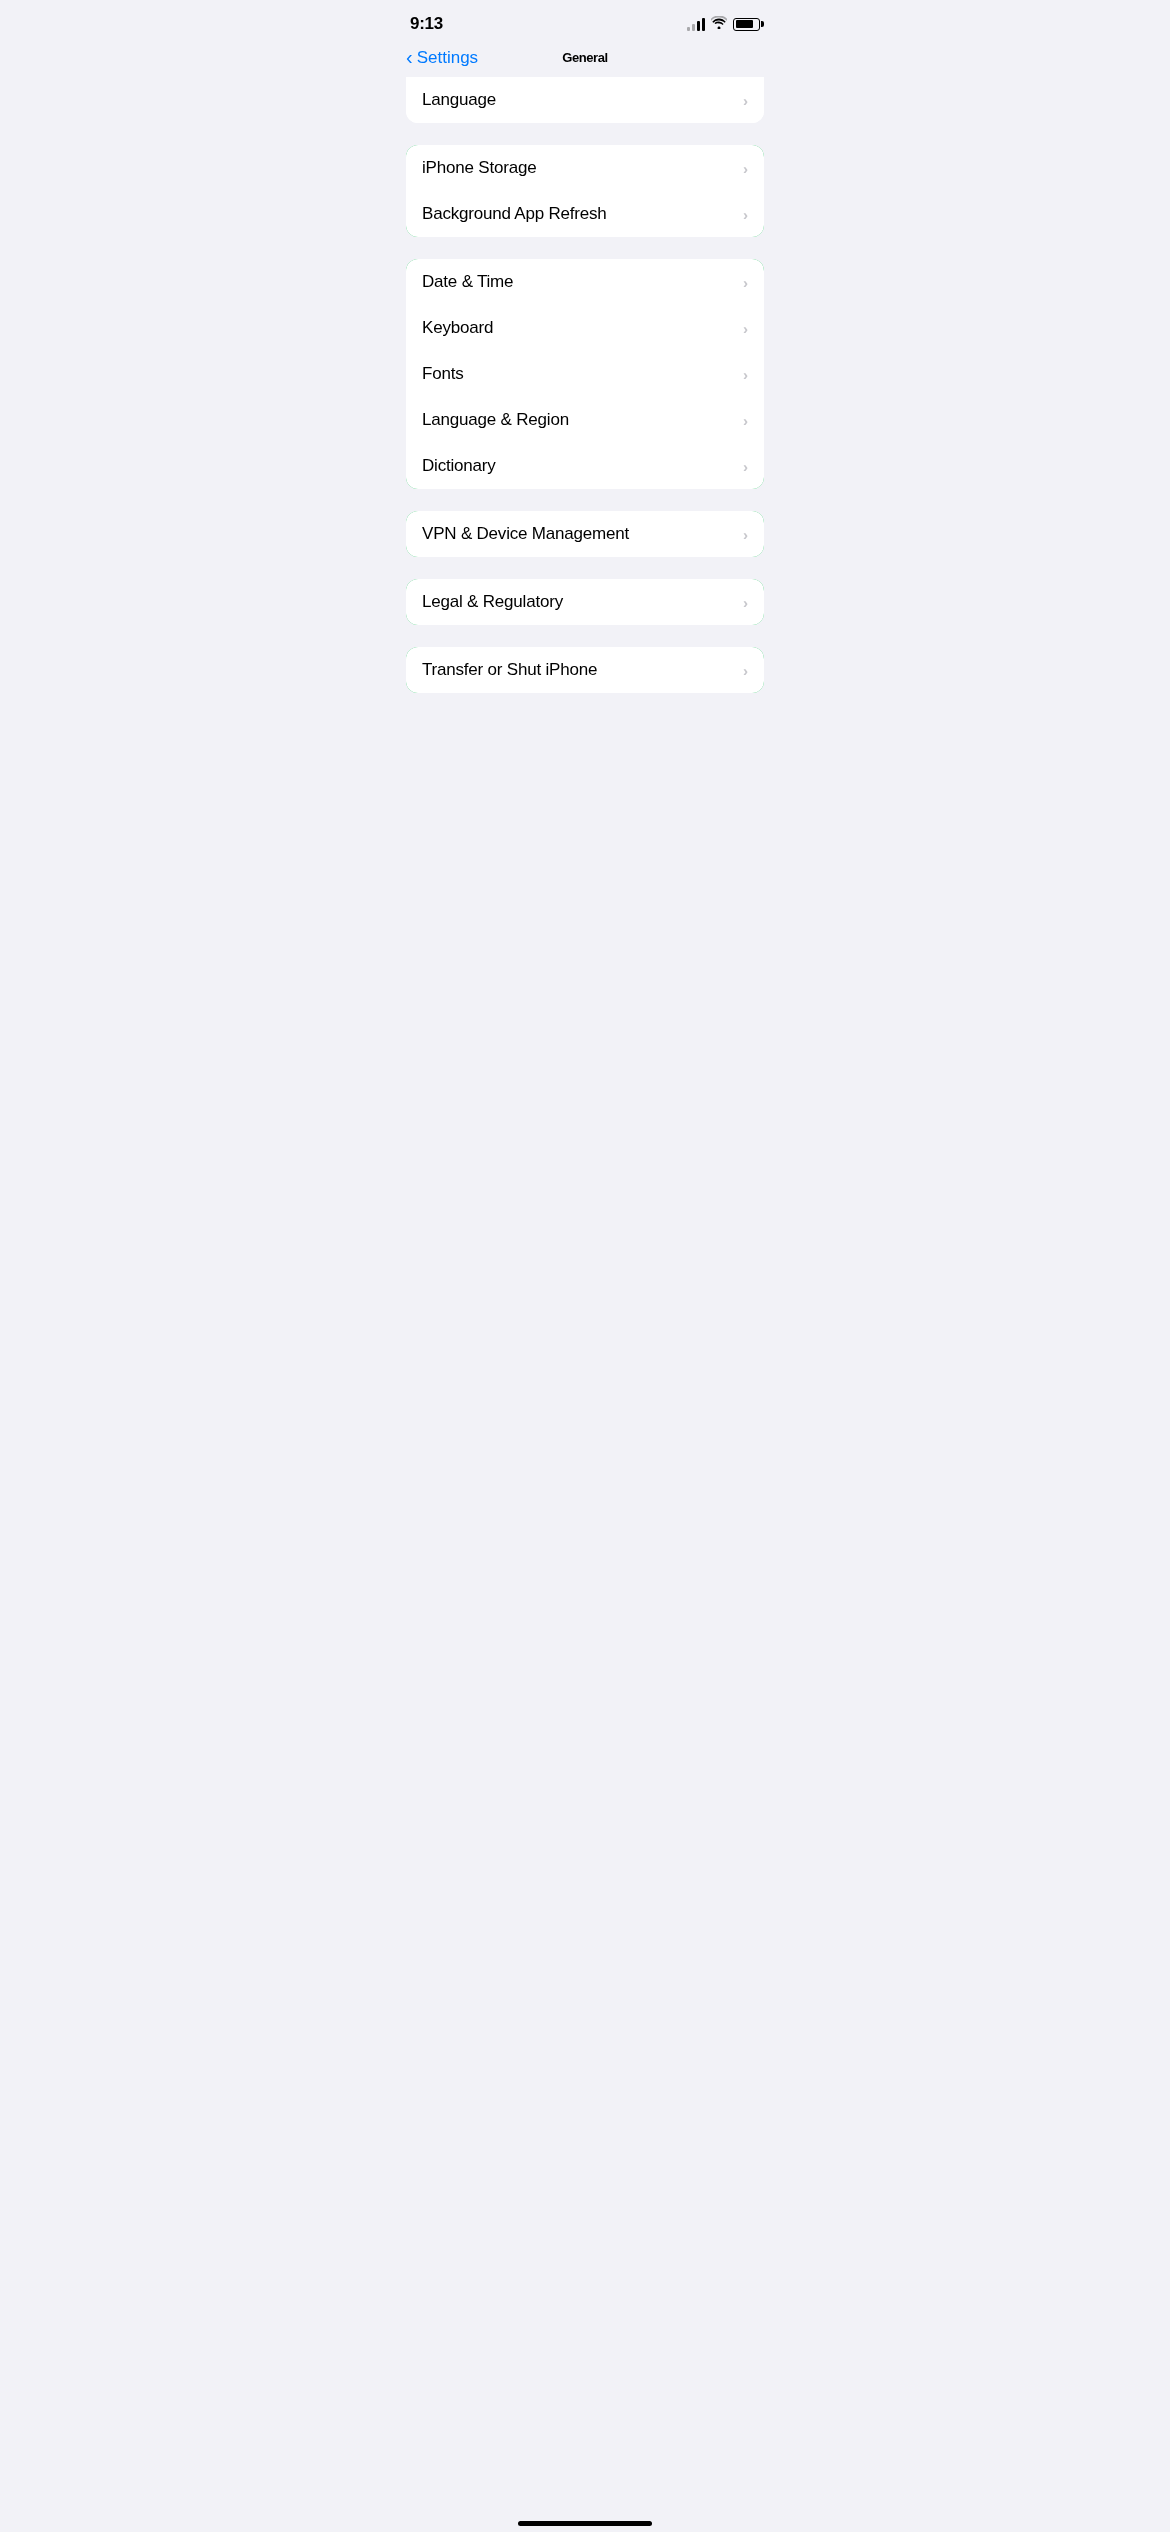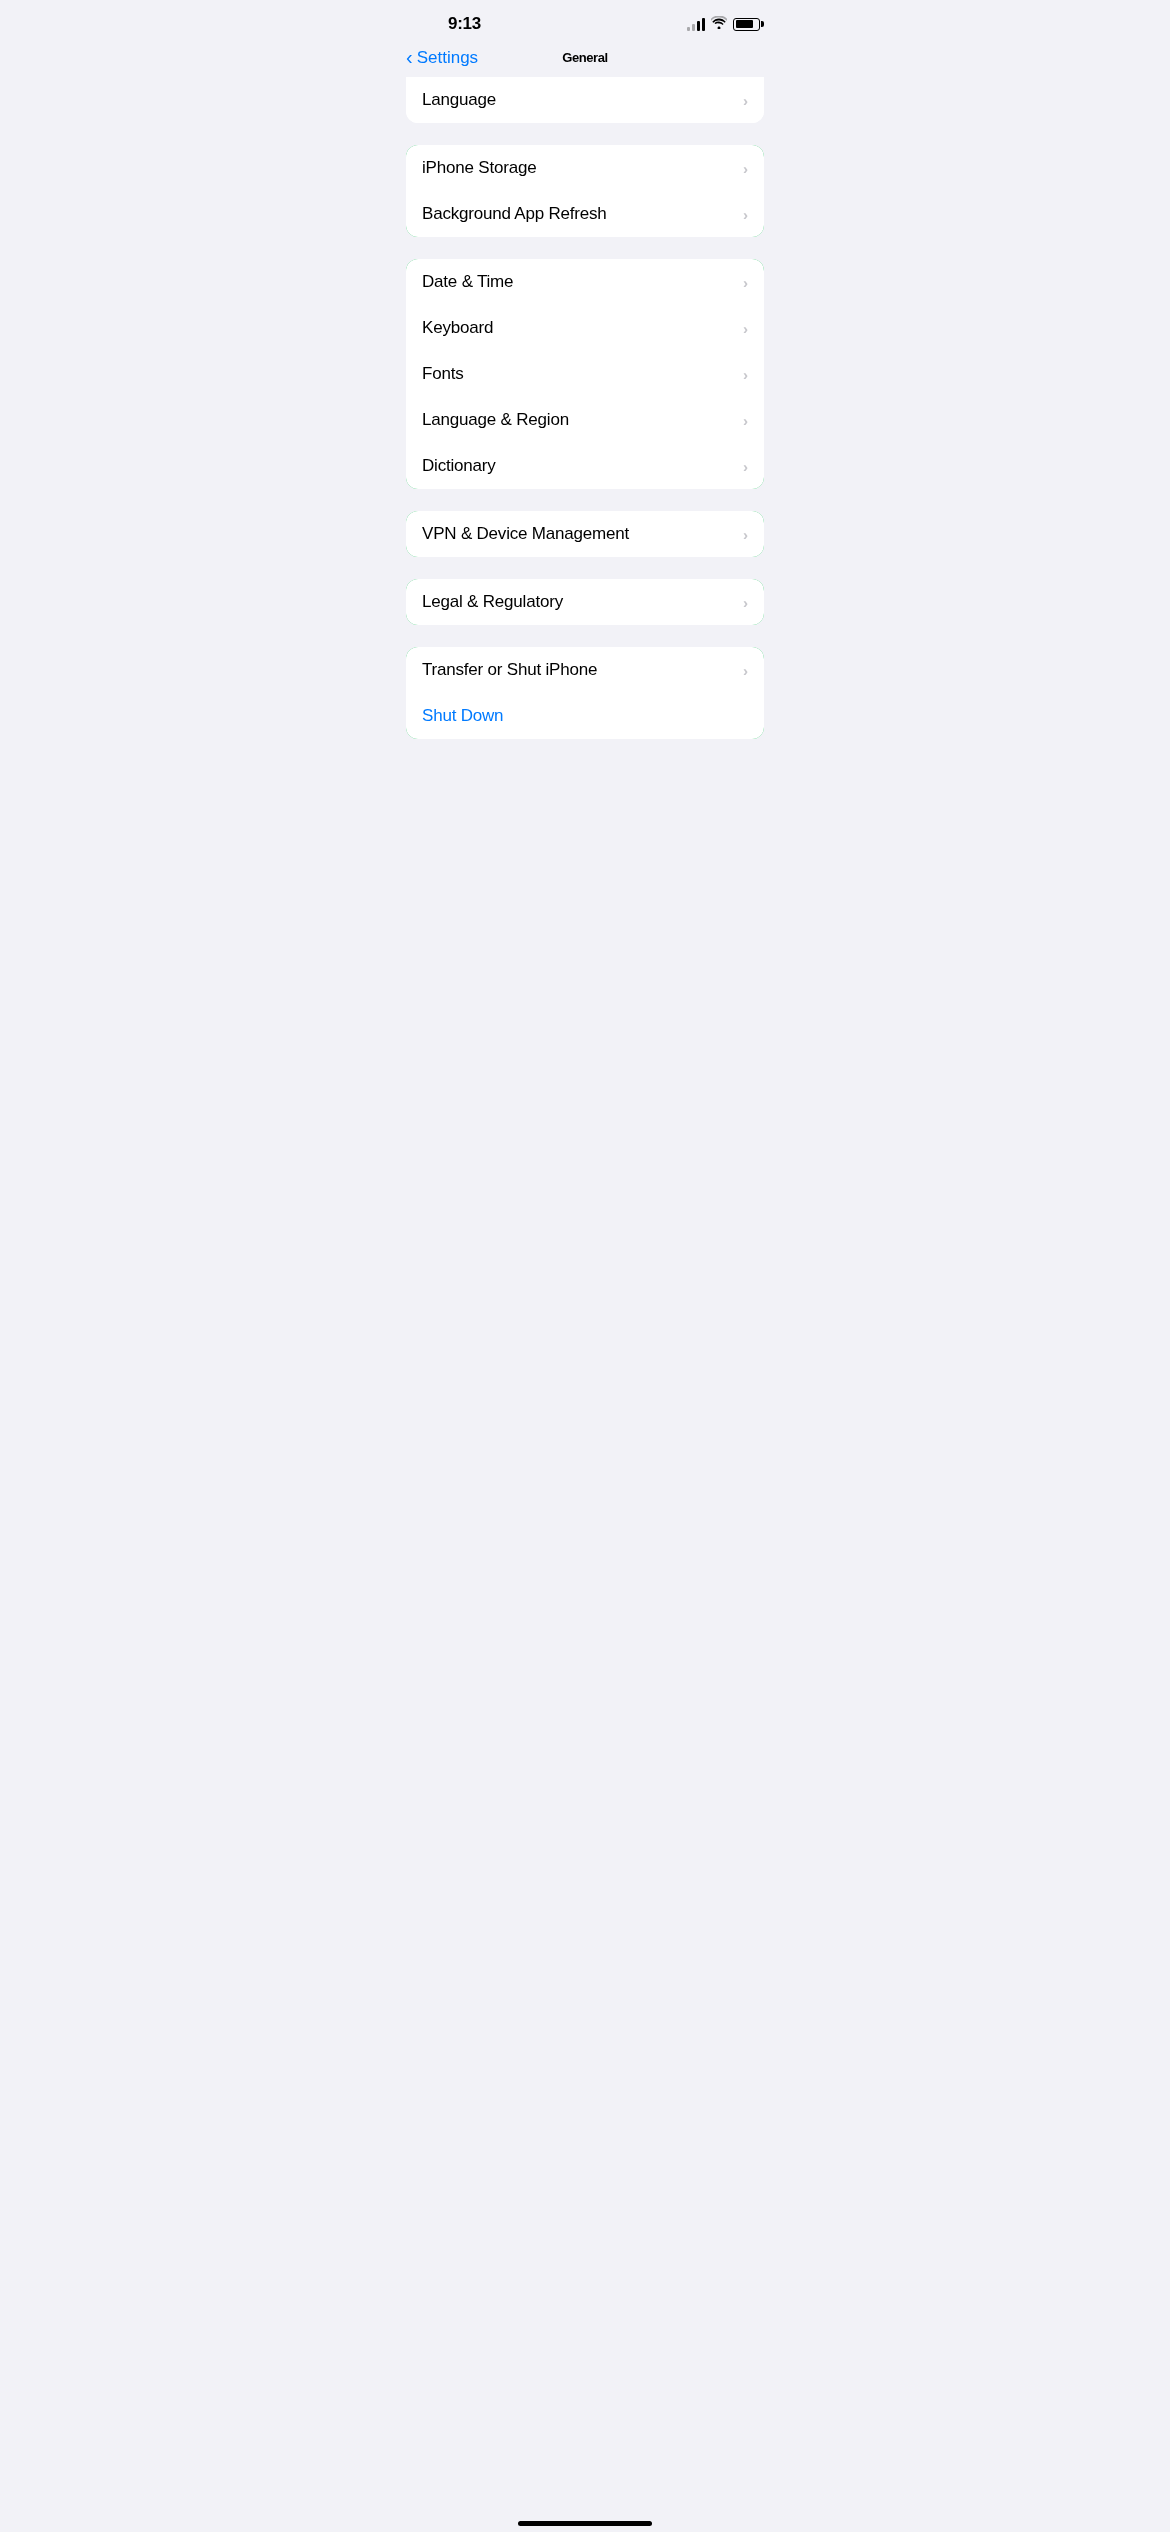--- a/index.html
+++ b/index.html
@@ -27,21 +27,20 @@
       align-items: center;
       padding: 14px 20px 8px;
       background: #f2f2f7;
     }
 
     .status-time {
       font-size: 17px;
       font-weight: 600;
       color: #000;
       letter-spacing: -0.3px;
-      margin-left: 38px;
     }
 
     .status-icons {
       display: flex;
       align-items: center;
       gap: 6px;
     }
 
     .signal-bars {
       display: flex;
@@ -290,22 +289,19 @@
       <span class="settings-row-label">Legal &amp; Regulatory</span>
       <span class="chevron-right">›</span>
     </div>
   </div>
 
   <div class="settings-group">
     <div class="settings-row">
       <span class="settings-row-label">Transfer or Shut iPhone</span>
       <span class="chevron-right">›</span>
     </div>
-    <div class="settings-row">
-      <span class="settings-row-label blue">Shut Down</span>
-    </div>
   </div>
 
 </div>
 
 <div class="home-indicator">
   <div class="home-bar"></div>
 </div>
 
 </body></html>

